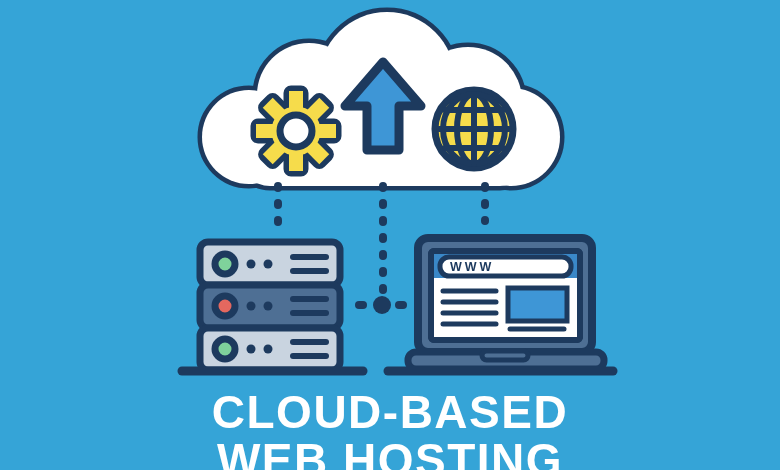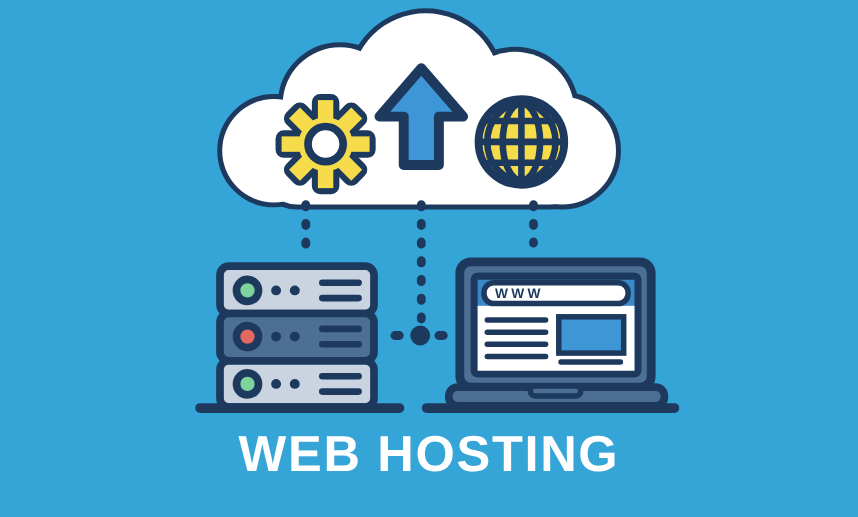--- a/index.html
+++ b/index.html
@@ -157,15 +157,16 @@
       </g>
       <rect x="508" y="288" width="59" height="33" class="s-navy f-blue" stroke-width="5"></rect>
       <line x1="510" y1="329" x2="564" y2="329" class="s-navy rc" stroke-width="5"></line>
       <rect x="408" y="352" width="196" height="17" rx="8" class="s-navy f-slate" stroke-width="7"></rect>
       <rect x="482" y="351" width="46" height="9" rx="4.5" class="s-navy f-slate" stroke-width="5"></rect>
       <line x1="388" y1="371" x2="613" y2="371" class="s-navy rc" stroke-width="9"></line>
     </g>
   </svg>
 
   <div class="title">
+    <div>CLOUD-BASED</div>
     <div>WEB HOSTING</div>
   </div>
 </div>
 
 </body></html>

